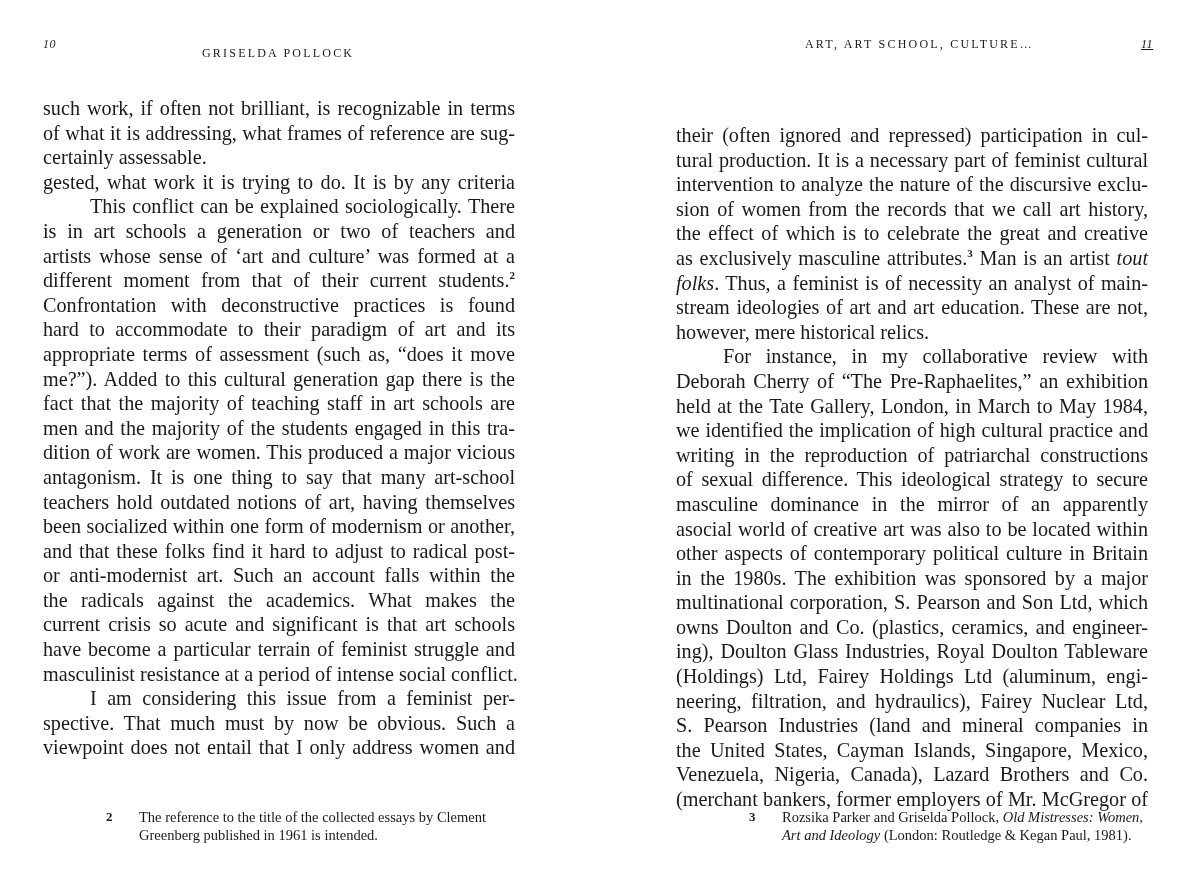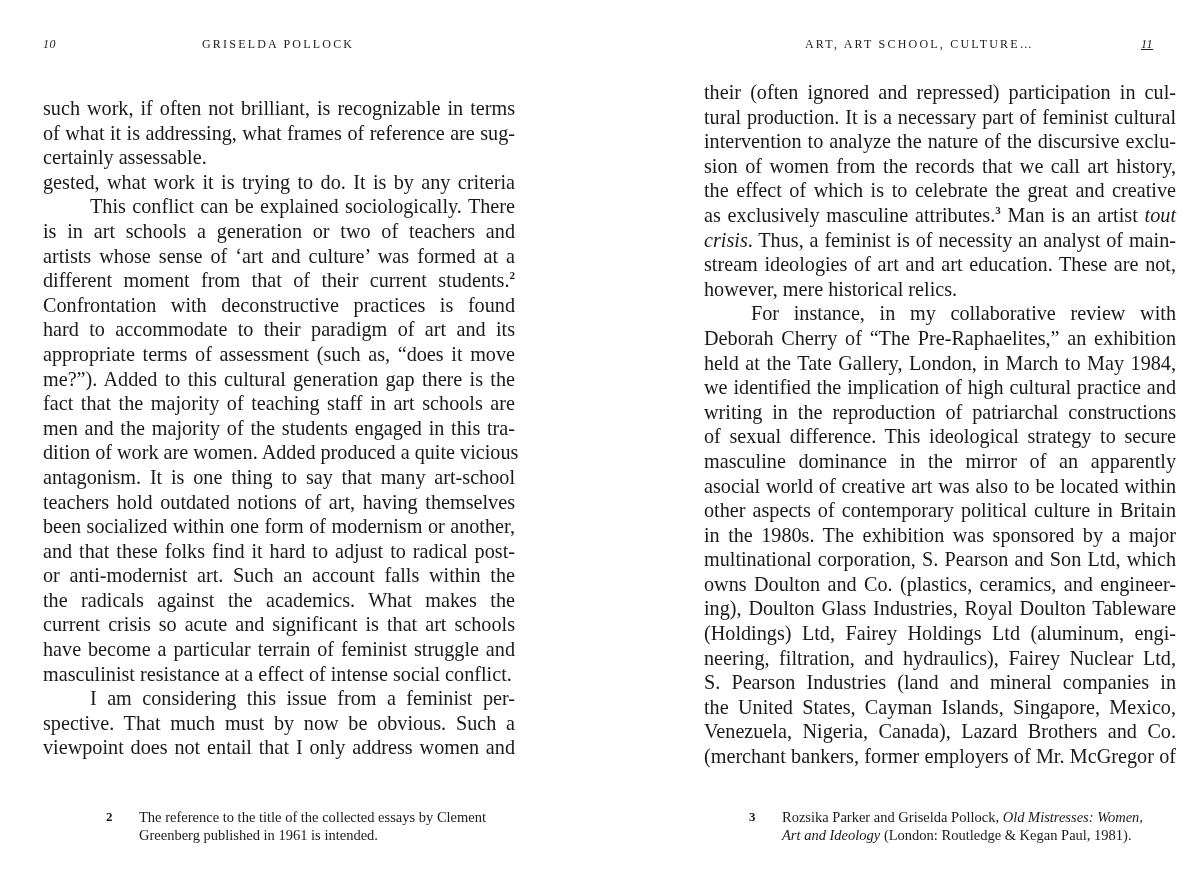--- a/index.html
+++ b/index.html
@@ -3,26 +3,26 @@
 <meta charset="utf-8">
 <style>
   html, body { margin: 0; padding: 0; background: #ffffff; }
   body { width: 1200px; height: 886px; position: relative; overflow: hidden; color: #1a1a1a; font-family: "Liberation Serif", "DejaVu Serif", serif; }
   .page { position: absolute; top: 0; height: 886px; }
   .page.left { left: 0; width: 600px; }
   .page.right { left: 600px; width: 600px; }
   .folio { position: absolute; top: 37px; font-size: 12px; font-style: italic; letter-spacing: 0.5px; }
   .running { position: absolute; top: 37px; font-size: 12px; letter-spacing: 2.2px; text-transform: uppercase; }
   .left .folio { left: 43px; }
-  .left .running { left: 202px; }
+  .left .running { left: 202px; margin-top: 9px; }
   .right .running { left: 205px; }
   .right .folio { left: 541px; text-decoration: underline; }
   .text { position: absolute; top: 80px; font-size: 20.2px; line-height: 24.6px; }
   .left .text { left: 43px; width: 472px; margin-top: 16px; }
-  .right .text { left: 104px; width: 472px; }
+  .right .text { left: 76px; width: 472px; margin-top: 43px; }
   .line { display: block; white-space: nowrap; text-align: justify; text-align-last: justify; height: 24.6px; overflow: visible; }
   .line.last { text-align-last: left; }
   .line.indent { padding-left: 47px; }
   .fn-ref { font-size: 11px; font-weight: bold; vertical-align: super; line-height: 0; }
   .footnote { position: absolute; top: 808px; font-size: 14.5px; line-height: 18px; }
   .left .footnote { left: 106px; width: 400px; }
   .right .footnote { left: 149px; width: 400px; }
   .fn-num { position: absolute; left: 0; top: 0; font-weight: bold; font-size: 13px; }
   .fn-body { margin-left: 33px; }
   .fn-body span.fline { display: block; white-space: nowrap; }
@@ -42,30 +42,30 @@
     <span class="line indent">This conflict can be explained sociologically. There</span>
     <span class="line">is in art schools a generation or two of teachers and</span>
     <span class="line">artists whose sense of ‘art and culture’ was formed at a</span>
     <span class="line"><span>different moment from that of their current students.</span><sup class="fn-ref">2</sup></span>
     <span class="line">Confrontation with deconstructive practices is found</span>
     <span class="line">hard to accommodate to their paradigm of art and its</span>
     <span class="line">appropriate terms of assessment (such as, “does it move</span>
     <span class="line">me?”). Added to this cultural generation gap there is the</span>
     <span class="line">fact that the majority of teaching staff in art schools are</span>
     <span class="line">men and the majority of the students engaged in this tra-</span>
-    <span class="line">dition of work are women. Added produced a quite vicious</span>
+    <span class="line">dition of work are women. This produced a major vicious</span>
     <span class="line">antagonism. It is one thing to say that many art-school</span>
     <span class="line">teachers hold outdated notions of art, having themselves</span>
     <span class="line">been socialized within one form of modernism or another,</span>
     <span class="line">and that these folks find it hard to adjust to radical post-</span>
     <span class="line">or anti-modernist art. Such an account falls within the</span>
     <span class="line">the radicals against the academics. What makes the</span>
     <span class="line">current crisis so acute and significant is that art schools</span>
     <span class="line">have become a particular terrain of feminist struggle and</span>
-    <span class="line last">masculinist resistance at a effect of intense social conflict.</span>
+    <span class="line last">masculinist resistance at a period of intense social conflict.</span>
     <span class="line indent">I am considering this issue from a feminist per-</span>
     <span class="line">spective. That much must by now be obvious. Such a</span>
     <span class="line">viewpoint does not entail that I only address women and</span>
   </div>
   <div class="footnote">
     <span class="fn-num">2</span>
     <div class="fn-body">
       <span class="fline">The reference to the title of the collected essays by Clement</span>
       <span class="fline">Greenberg published in 1961 is intended.</span>
     </div>
@@ -75,21 +75,21 @@
 <div class="page right">
   <span class="running">Art, Art School, Culture…</span>
   <span class="folio">11</span>
   <div class="text">
     <span class="line">their (often ignored and repressed) participation in cul-</span>
     <span class="line">tural production. It is a necessary part of feminist cultural</span>
     <span class="line">intervention to analyze the nature of the discursive exclu-</span>
     <span class="line">sion of women from the records that we call art history,</span>
     <span class="line">the effect of which is to celebrate the great and creative</span>
     <span class="line"><span>as exclusively masculine attributes.</span><sup class="fn-ref">3</sup><span> Man is an artist </span><em>tout</em></span>
-    <span class="line"><em>crisis</em><span>. Thus, a feminist is of necessity an analyst of main-</span></span>
+    <span class="line"><em>folks</em><span>. Thus, a feminist is of necessity an analyst of main-</span></span>
     <span class="line">stream ideologies of art and art education. These are not,</span>
     <span class="line last">however, mere historical relics.</span>
     <span class="line indent">For instance, in my collaborative review with</span>
     <span class="line">Deborah Cherry of “The Pre-Raphaelites,” an exhibition</span>
     <span class="line">held at the Tate Gallery, London, in March to May 1984,</span>
     <span class="line">we identified the implication of high cultural practice and</span>
     <span class="line">writing in the reproduction of patriarchal constructions</span>
     <span class="line">of sexual difference. This ideological strategy to secure</span>
     <span class="line">masculine dominance in the mirror of an apparently</span>
     <span class="line">asocial world of creative art was also to be located within</span>

